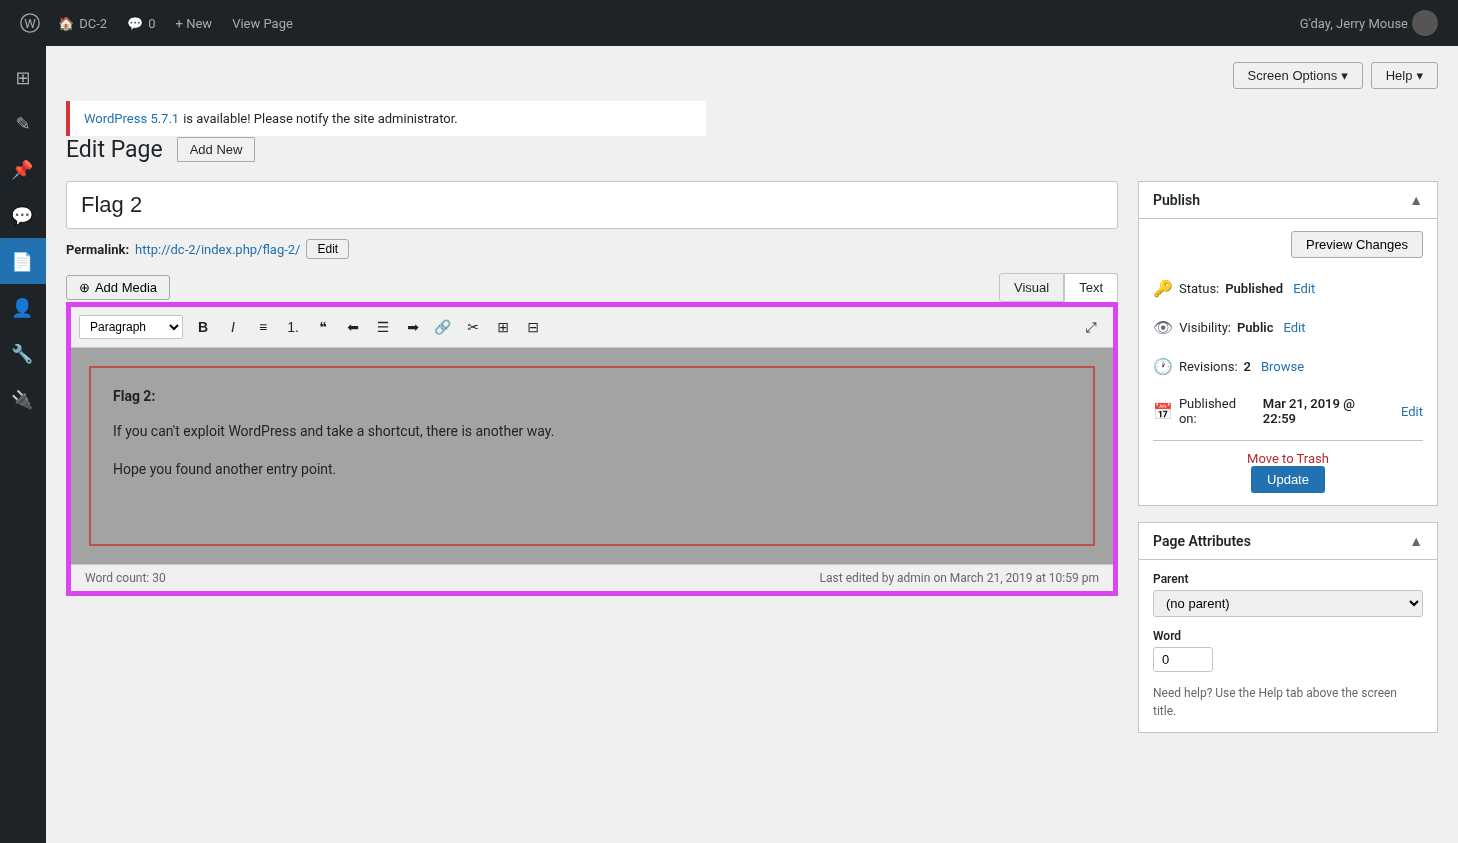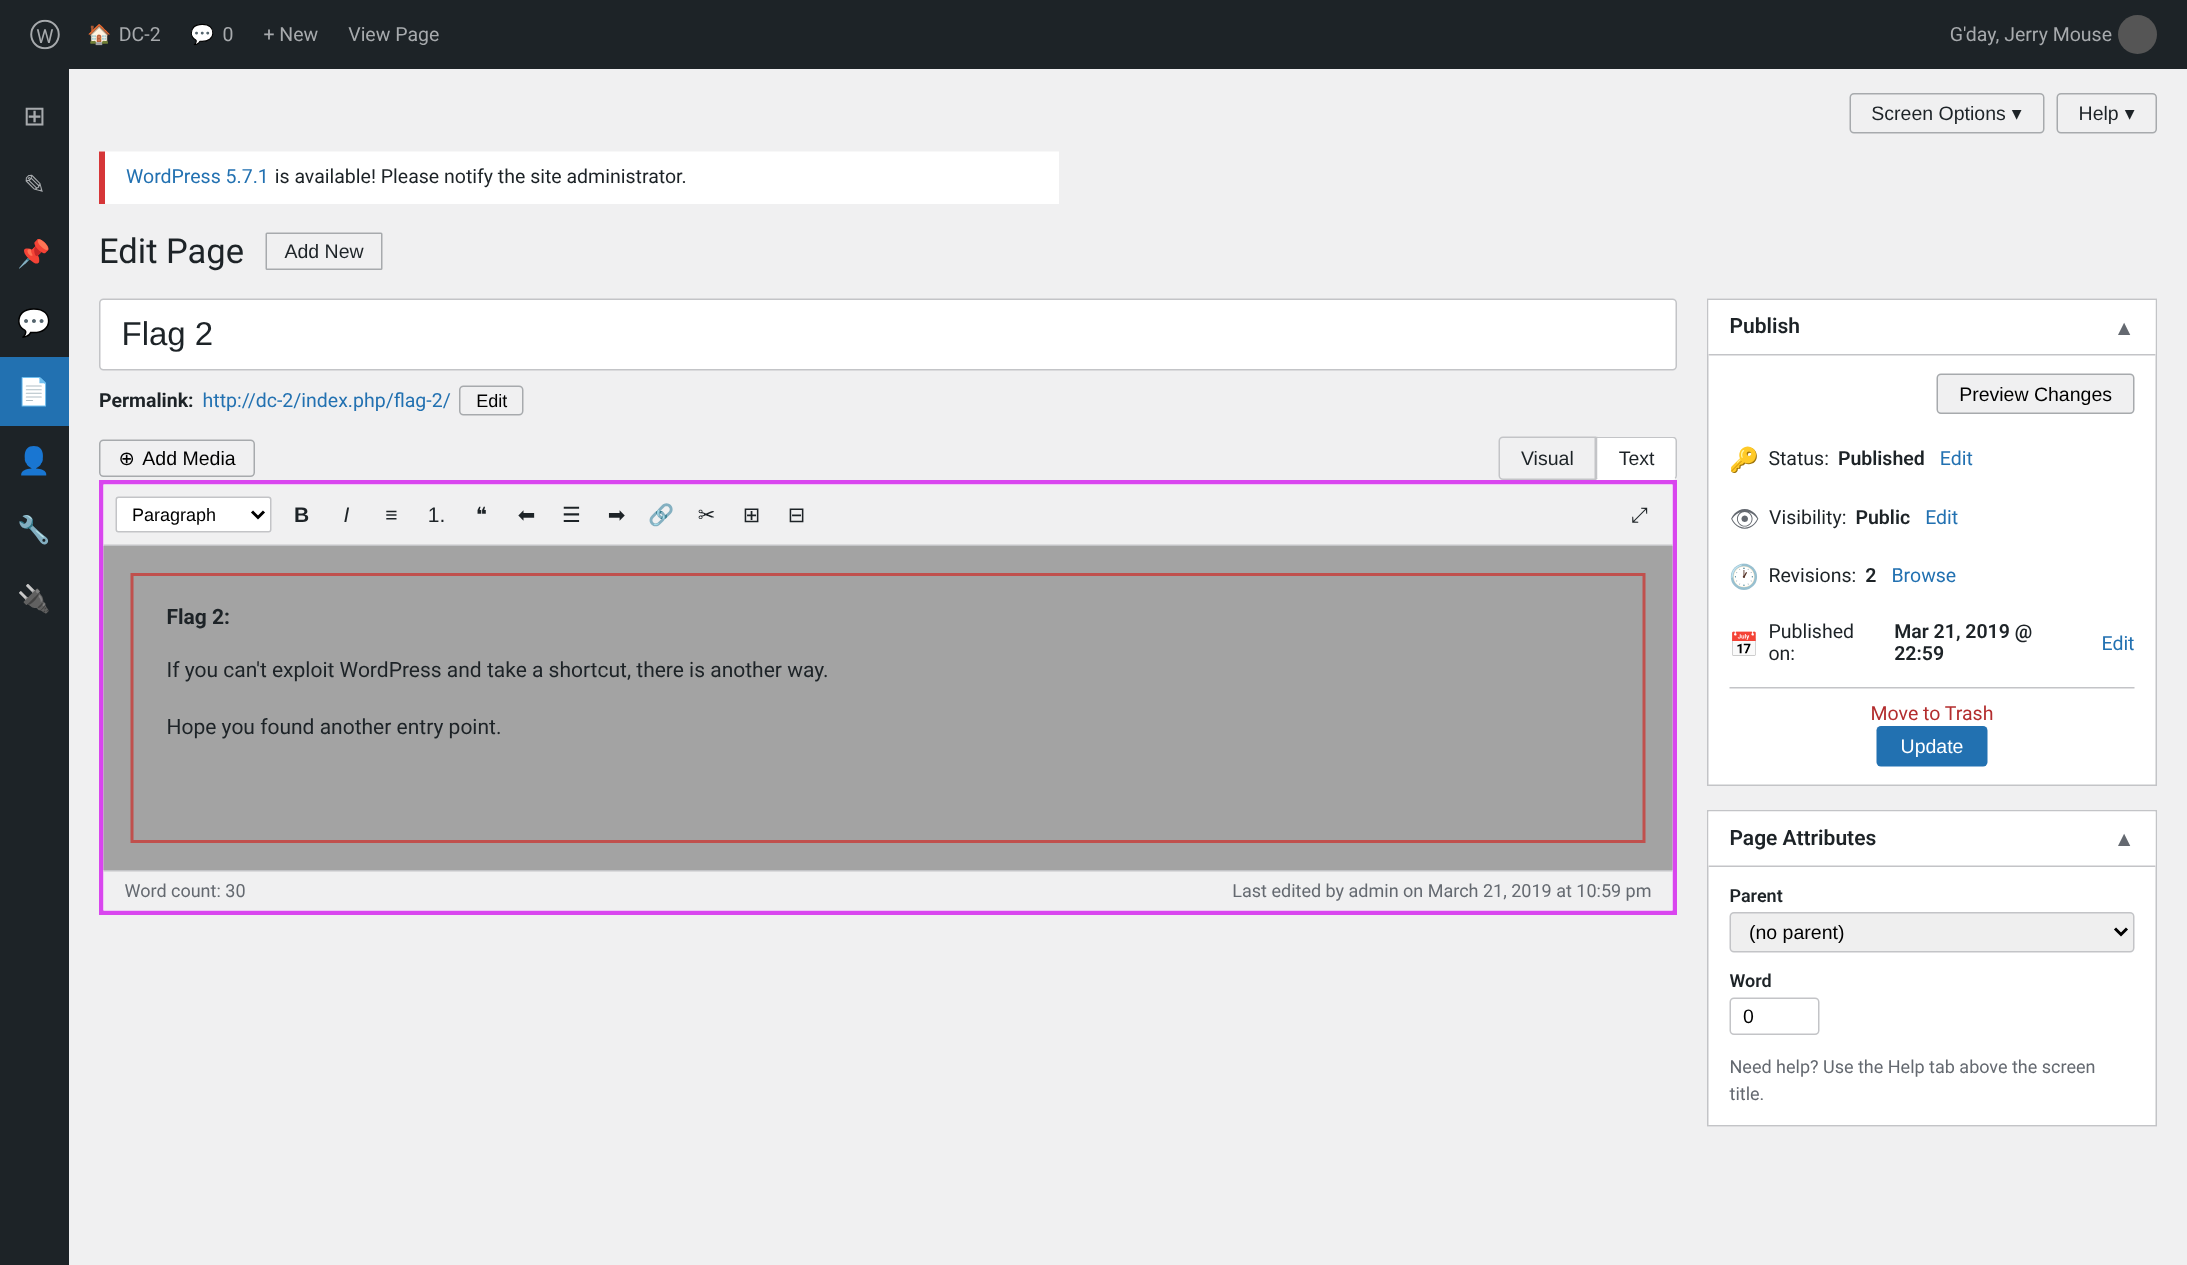--- a/index.html
+++ b/index.html
@@ -82,21 +82,20 @@
       cursor: pointer;
       color: #1d2327;
       display: flex; align-items: center; gap: 4px;
     }
 
     
     .notice {
       background: #fff;
       border-left: 4px solid #d63638;
       padding: 10px 14px;
-      margin-bottom: 18px;
       font-size: 13px;
       display: flex; align-items: flex-start; gap: 4px;
       max-width: 640px;
     }
     .notice a { color: #2271b1; text-decoration: none; }
 
     
     .page-header {
       display: flex;
       align-items: center;
@@ -179,21 +178,21 @@
     .add-media-btn {
       padding: 4px 12px;
       border: 1px solid #a7aaad;
       background: #f0f0f1;
       border-radius: 3px;
       cursor: pointer; font-size: 13px;
       display: flex; align-items: center; gap: 5px;
     }
 
     .editor-box {
-      border: 3px solid #d946ef;
+      border: 5px solid #d946ef;
       background: #fff;
     }
 
     .format-bar {
       display: flex;
       align-items: center;
       gap: 2px;
       padding: 6px 8px;
       border-bottom: 1px solid #c3c4c7;
       background: #f0f0f1;

